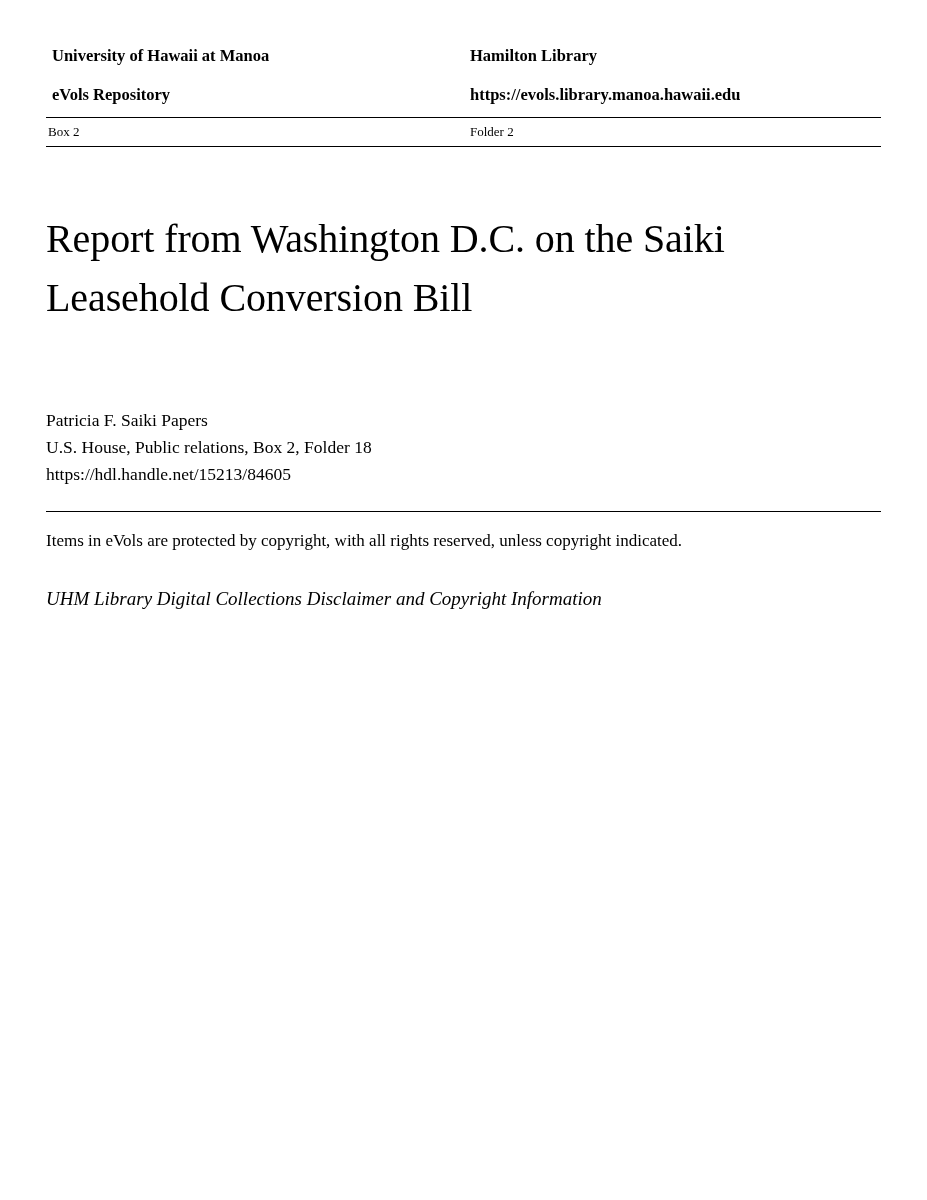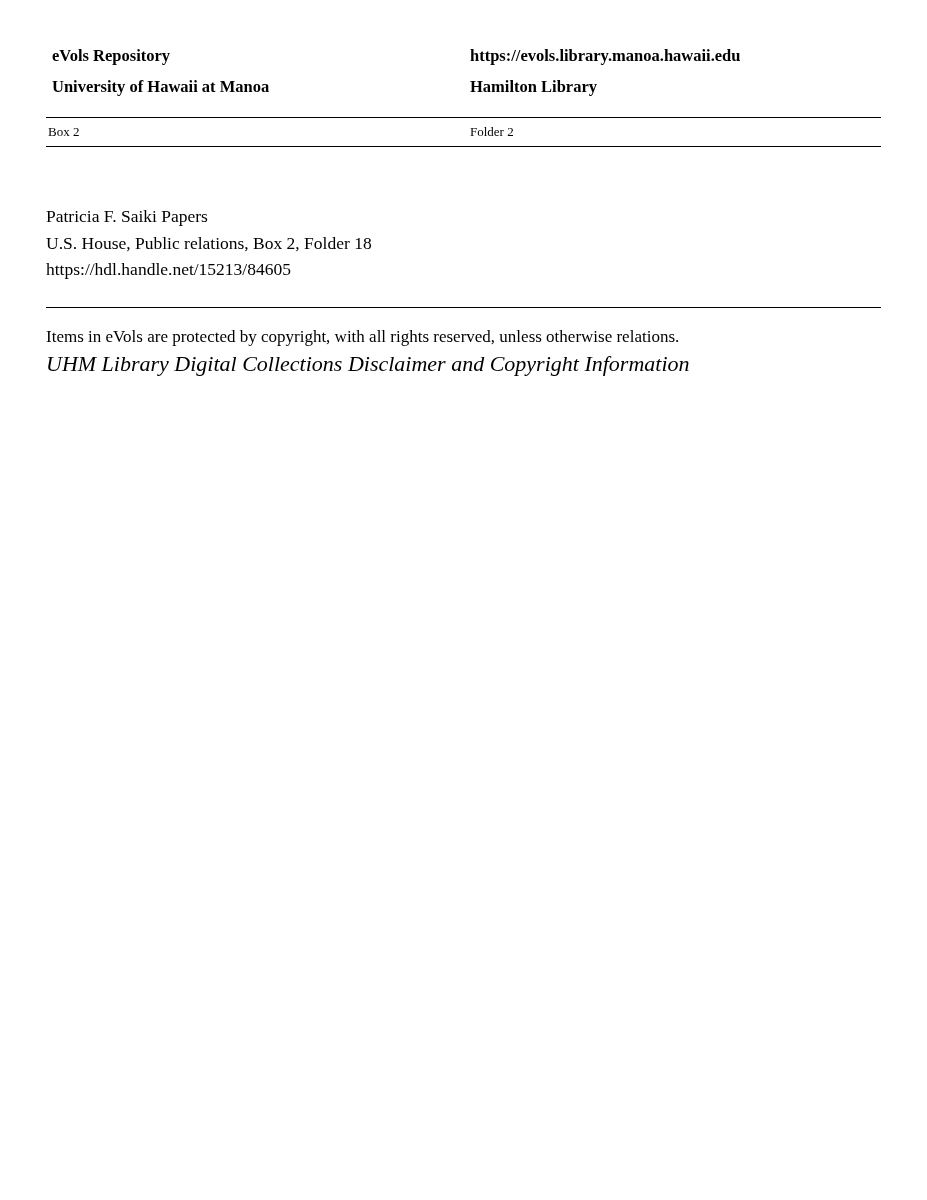--- a/index.html
+++ b/index.html
@@ -78,75 +78,77 @@
     margin-top: 62px;
     font-size: 40px;
     line-height: 1.48;
     font-weight: normal;
     letter-spacing: -0.1px;
     max-width: 740px;
   }
 
   
   .citation {
-    margin-top: 56px;
+    margin-top: 80px;
     font-size: 17.5px;
     line-height: 1.52;
   }
   .citation div { white-space: nowrap; }
 
   .rule-citation {
     margin-top: 24px;
   }
 
   .rights {
     margin-top: 17px;
     font-size: 17px;
     line-height: 1.4;
   }
 
   .disclaimer {
-    font-size: 22px;
+    margin-top: 33px;
+    font-size: 19px;
     font-style: italic;
     line-height: 1.4;
   }
 </style>
 </head>
 <body>
 
 <div class="page">
   <div class="content">
 
     <div class="header">
+      <div class="header-row first">
+        <div class="hdr-left">University of Hawaii at Manoa</div>
+        <div class="hdr-right">Hamilton Library</div>
+      </div>
       <div class="header-row second">
         <div class="hdr-left">eVols Repository</div>
         <div class="hdr-right">https://evols.library.manoa.hawaii.edu</div>
-      </div>
-      <div class="header-row first">
-        <div class="hdr-left">University of Hawaii at Manoa</div>
-        <div class="hdr-right">Hamilton Library</div>
       </div>
 
       <div class="rule"></div>
 
       <div class="subheader-row">
         <div class="hdr-left">Box 2</div>
         <div class="hdr-right">Folder 2</div>
       </div>
 
       <div class="rule thin"></div>
     </div>
 
+    <h1 class="title">Report from Washington D.C. on the Saiki Leasehold Conversion Bill</h1>
 
     <div class="citation">
       <div>Patricia F. Saiki Papers</div>
       <div>U.S. House, Public relations, Box 2, Folder 18</div>
       <div>https://hdl.handle.net/15213/84605</div>
     </div>
 
     <div class="rule rule-citation"></div>
 
-    <div class="rights">Items in eVols are protected by copyright, with all rights reserved, unless otherwise relations.</div>
+    <div class="rights">Items in eVols are protected by copyright, with all rights reserved, unless copyright indicated.</div>
 
     <div class="disclaimer">UHM Library Digital Collections Disclaimer and Copyright Information</div>
 
   </div>
 </div>
 
 </body></html>

